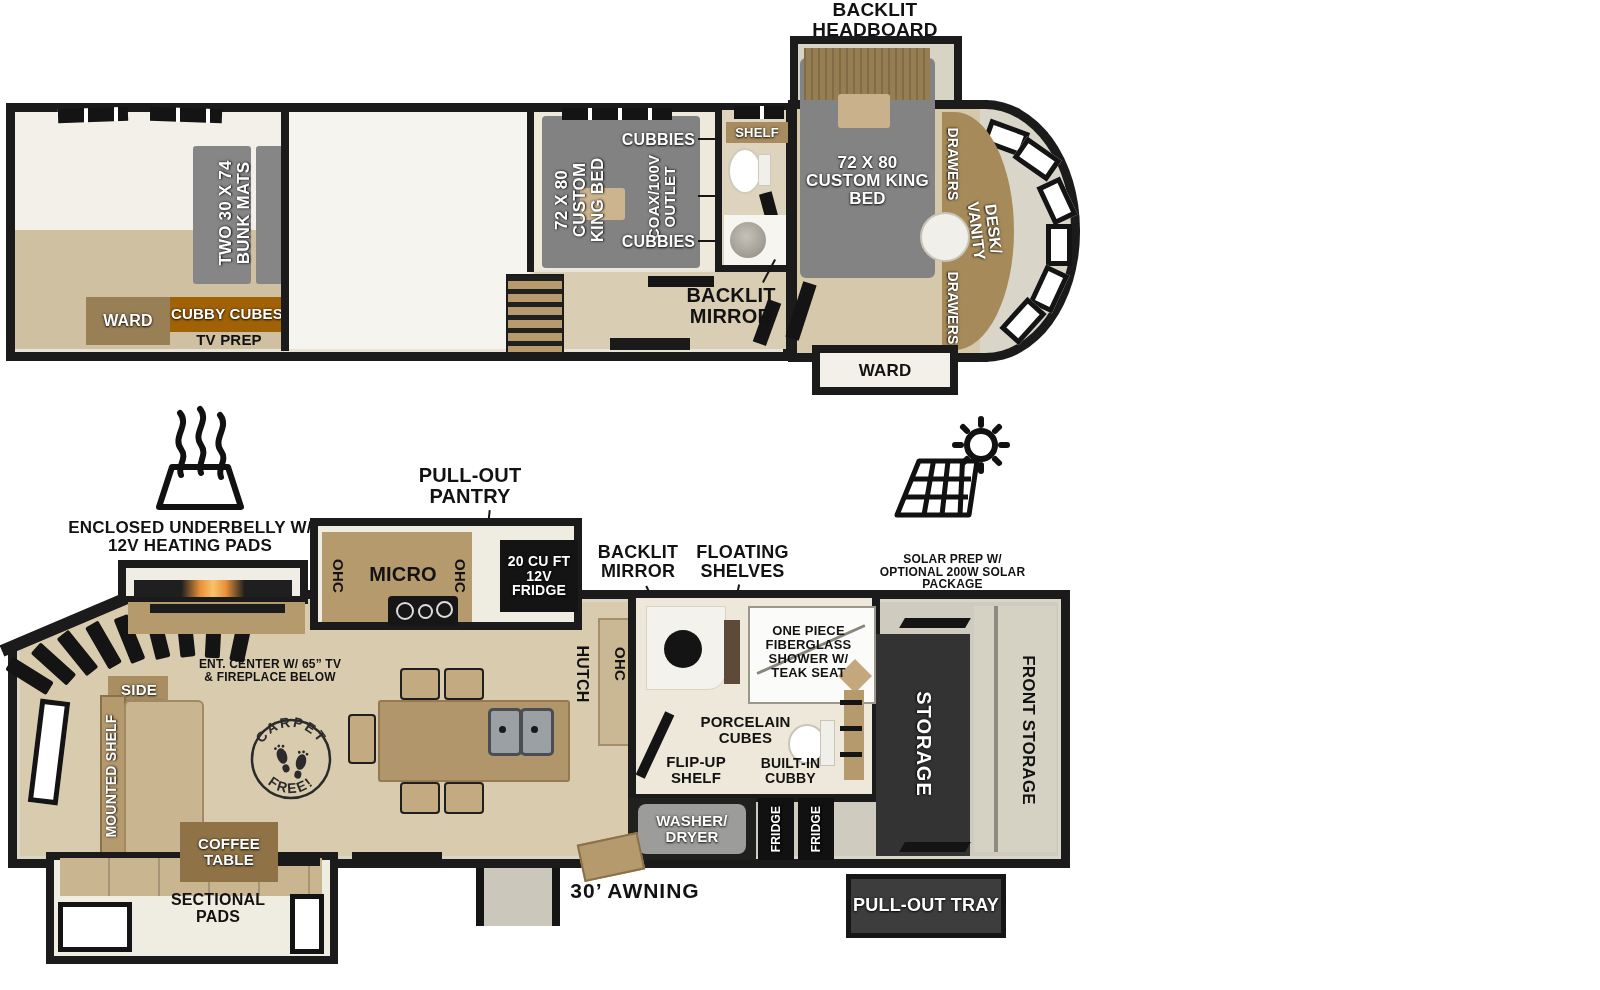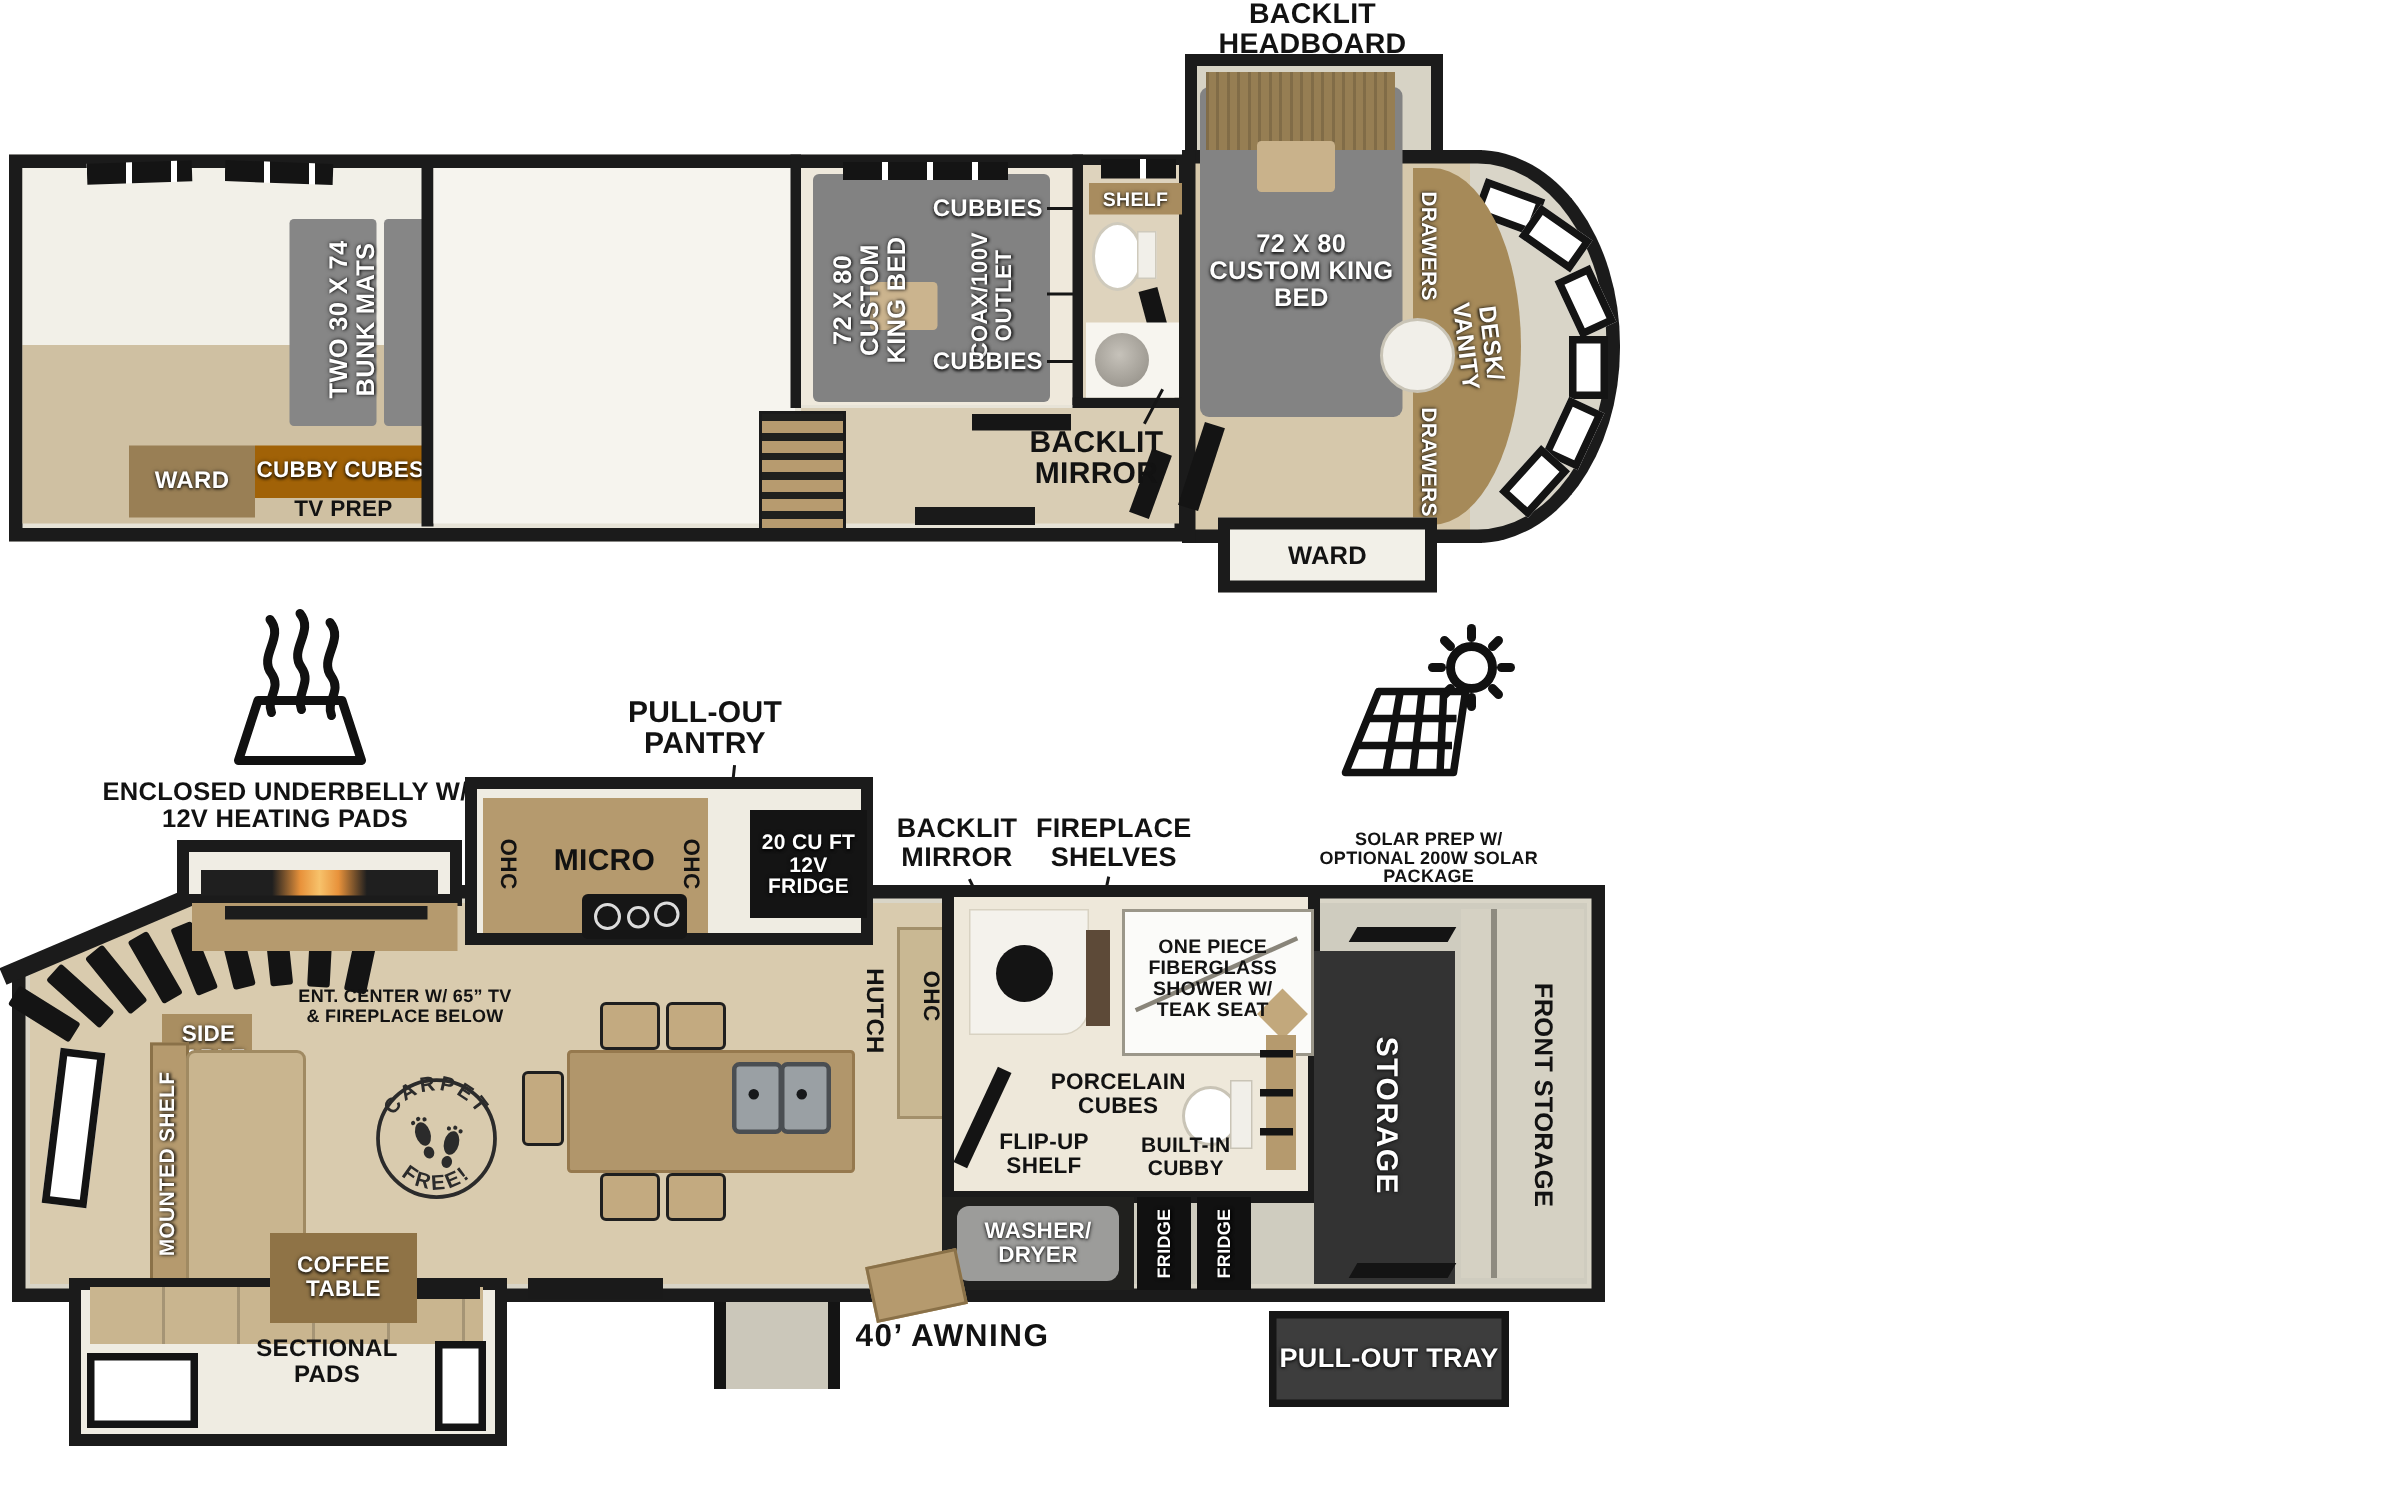--- a/index.html
+++ b/index.html
@@ -188,21 +188,21 @@
     <div class="lb" style="left:438px;top:569px;width:44px;height:14px;font-size:15px;transform:rotate(90deg)">OHC</div>
     <div class="abs" style="left:388px;top:596px;width:70px;height:30px;background:#161616;border-radius:4px"></div>
     <div class="abs" style="left:396px;top:602px;width:14px;height:14px;border:2px solid #dcdcdc;border-radius:50%"></div>
     <div class="abs" style="left:418px;top:604px;width:11px;height:11px;border:2px solid #dcdcdc;border-radius:50%"></div>
     <div class="abs" style="left:436px;top:601px;width:13px;height:13px;border:2px solid #dcdcdc;border-radius:50%"></div>
     <div class="abs" style="left:472px;top:532px;width:28px;height:90px;background:#efece2"></div>
     <div class="lb wl" style="left:500px;top:540px;width:78px;height:72px;background:#141414;font-size:14px">20 CU FT 12V FRIDGE</div>
 
     <div class="lb" style="left:588px;top:540px;width:100px;height:44px;font-size:18px">BACKLIT MIRROR</div>
     <div class="line" style="left:654px;top:584px;width:2px;height:40px;transform:rotate(-26deg)"></div>
-    <div class="lb" style="left:690px;top:540px;width:105px;height:44px;font-size:18px">FIREPLACE SHELVES</div>
+    <div class="lb" style="left:690px;top:540px;width:105px;height:44px;font-size:18px">FLOATING SHELVES</div>
     <div class="line" style="left:734px;top:584px;width:2px;height:40px;transform:rotate(12deg)"></div>
 
     <div class="abs" style="left:598px;top:618px;width:44px;height:124px;background:#c9b893;border:2px solid #a3906b"></div>
     <div class="lb" style="left:598px;top:657px;width:44px;height:14px;font-size:15px;transform:rotate(90deg)">OHC</div>
     <div class="lb" style="left:550px;top:666px;width:64px;height:16px;font-size:16px;transform:rotate(90deg)">HUTCH</div>
 
     <div class="bump" style="left:628px;top:590px;width:252px;height:212px;background:#eee8da"></div>
     <div class="abs" style="left:646px;top:606px;width:78px;height:82px;background:#f4f2ec;border:1px solid #d8d2c2;border-radius:0 0 18px 0"></div>
     <div class="abs" style="left:664px;top:630px;width:38px;height:38px;background:#141414;border-radius:50%"></div>
     <div class="abs" style="left:724px;top:620px;width:16px;height:64px;background:#5d4a38"></div>
@@ -275,15 +275,15 @@
     <div class="abs" style="left:902px;top:842px;width:66px;height:10px;background:#141414;transform:skewX(-30deg)"></div>
     <div class="abs" style="left:974px;top:606px;width:82px;height:246px;background:#d5d1c3"></div>
     <div class="abs" style="left:994px;top:606px;width:4px;height:246px;background:#8e8b80"></div>
     <div class="lb" style="left:953px;top:721px;width:150px;height:18px;font-size:17px;transform:rotate(90deg)">FRONT STORAGE</div>
 
     <div class="lb wl" style="left:846px;top:874px;width:160px;height:64px;background:#3d3d3d;border:5px solid #161616;box-sizing:border-box;font-size:18px">PULL-OUT TRAY</div>
 
     <div class="abs" style="left:476px;top:868px;width:84px;height:58px;background:#cbc7ba;
                 border-left:8px solid #141414;border-right:8px solid #141414;box-sizing:border-box"></div>
     <div class="abs" style="left:580px;top:838px;width:58px;height:34px;background:#b59a6e;border:2px solid #8a7148;transform:rotate(-12deg)"></div>
-    <div class="lb" style="left:560px;top:876px;width:150px;height:30px;font-size:21px;letter-spacing:1px">40’ AWNING</div>
+    <div class="lb" style="left:560px;top:876px;width:150px;height:30px;font-size:21px;letter-spacing:1px">30’ AWNING</div>
   </section>
 </div>
 
 </body></html>

